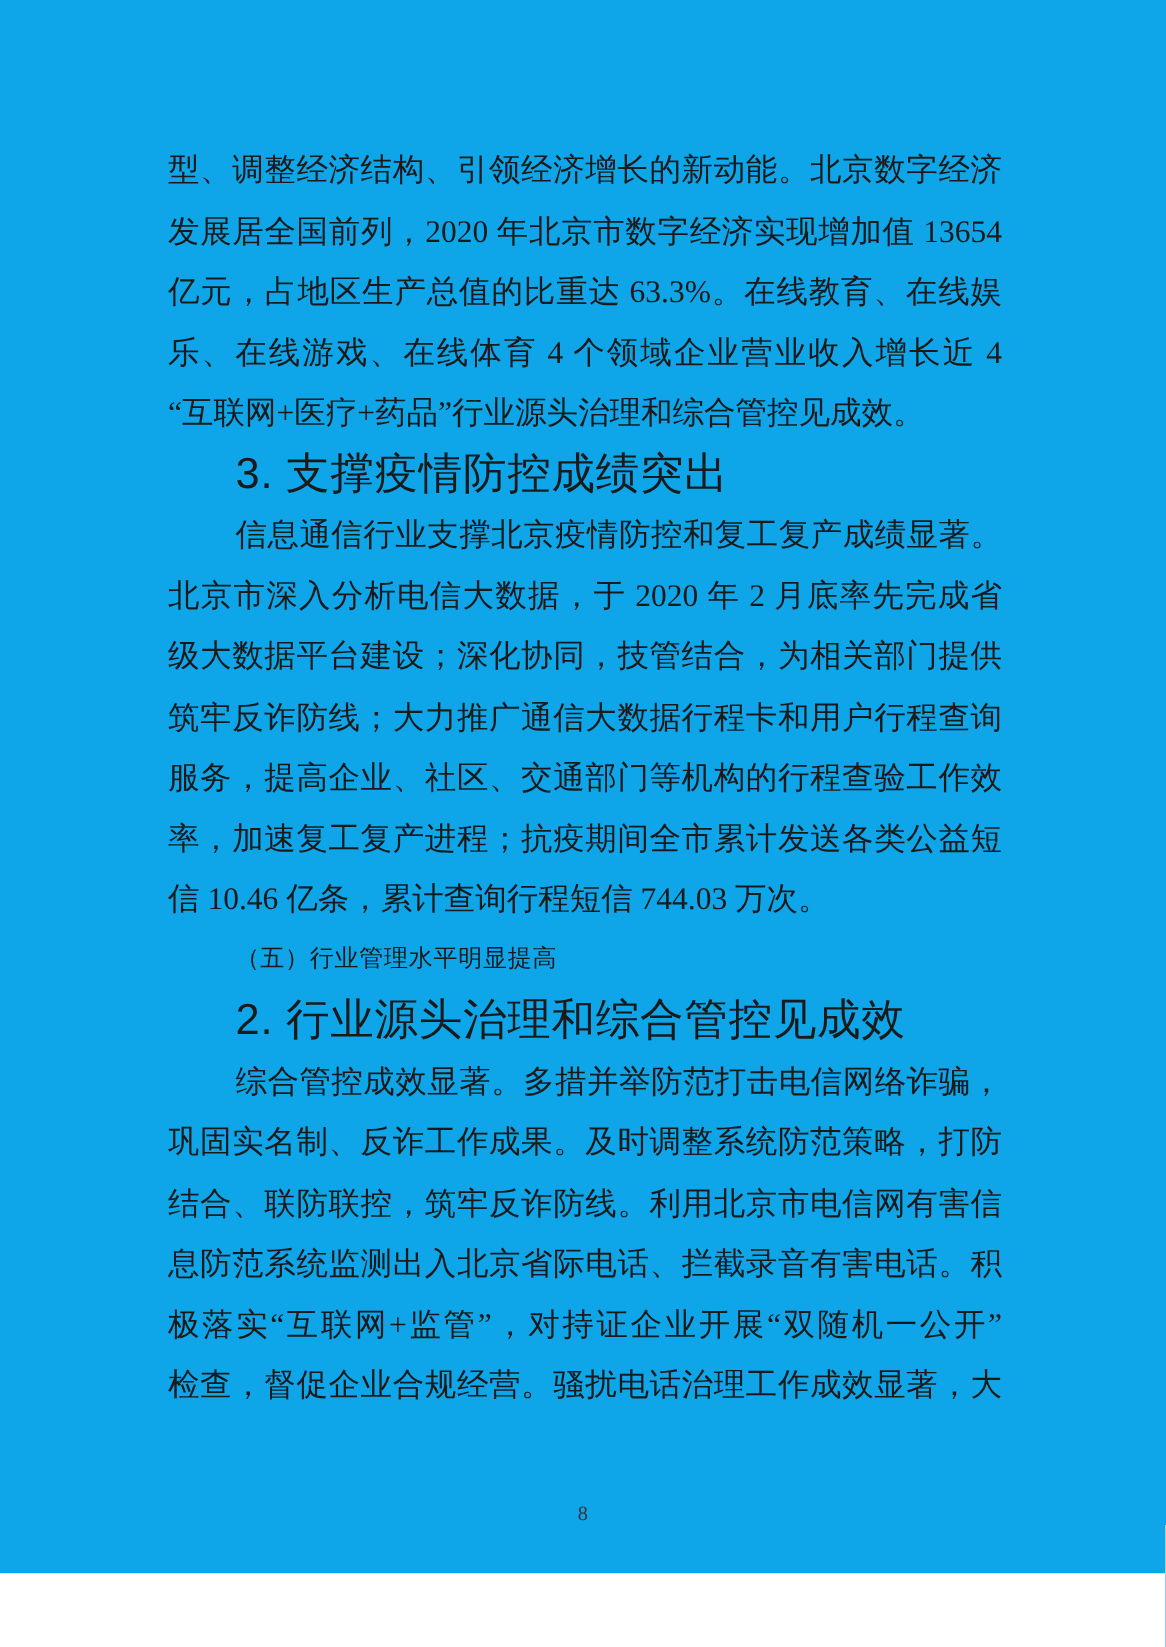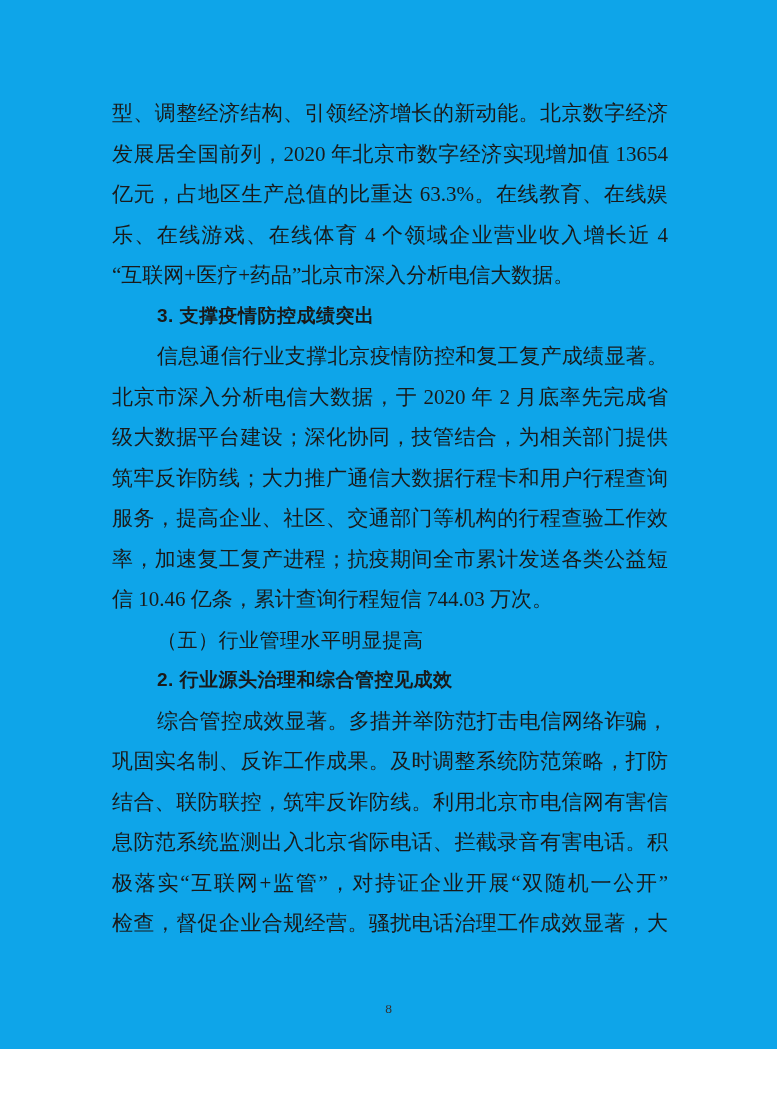--- a/index.html
+++ b/index.html
@@ -32,27 +32,27 @@
     overflow: hidden;
     white-space: normal;
   }
   
   .nat { text-align-last: left; }
   
   .ind { text-indent: 45px; }
   
   .hb {
     font-family: "Liberation Sans", "DejaVu Sans", sans-serif;
-    font-weight: 700;
-    font-size: 19px;
+    font-weight: 400;
+    font-size: 29px;
     letter-spacing: 0.5px;
   }
   
   .hk {
-    font-size: 20px;
+    font-size: 16px;
     letter-spacing: 0.5px;
   }
   .page-num {
     position: absolute;
     top: 1001px;
     left: 0;
     width: 777px;
     text-align: center;
     font-size: 13.5px;
     line-height: 16px;
@@ -64,21 +64,21 @@
 <body>
 
 <div class="page">
   <div class="text-block">
 
     <div class="para">
       <div class="line">型、调整经济结构、引领经济增长的新动能。北京数字经济</div>
       <div class="line">发展居全国前列，2020 年北京市数字经济实现增加值 13654</div>
       <div class="line">亿元，占地区生产总值的比重达 63.3%。在线教育、在线娱</div>
       <div class="line">乐、在线游戏、在线体育 4 个领域企业营业收入增长近 4 成，</div>
-      <div class="line nat">“互联网+医疗+药品”北京市深入分析电信大数据。</div>
+      <div class="line nat">“互联网+医疗+药品”行业源头治理和综合管控见成效。</div>
     </div>
 
     <div class="para">
       <div class="line nat ind hb">3. 支撑疫情防控成绩突出</div>
     </div>
 
     <div class="para">
       <div class="line ind">信息通信行业支撑北京疫情防控和复工复产成绩显著。</div>
       <div class="line">北京市深入分析电信大数据，于 2020 年 2 月底率先完成省</div>
       <div class="line">级大数据平台建设；深化协同，技管结合，为相关部门提供</div>

